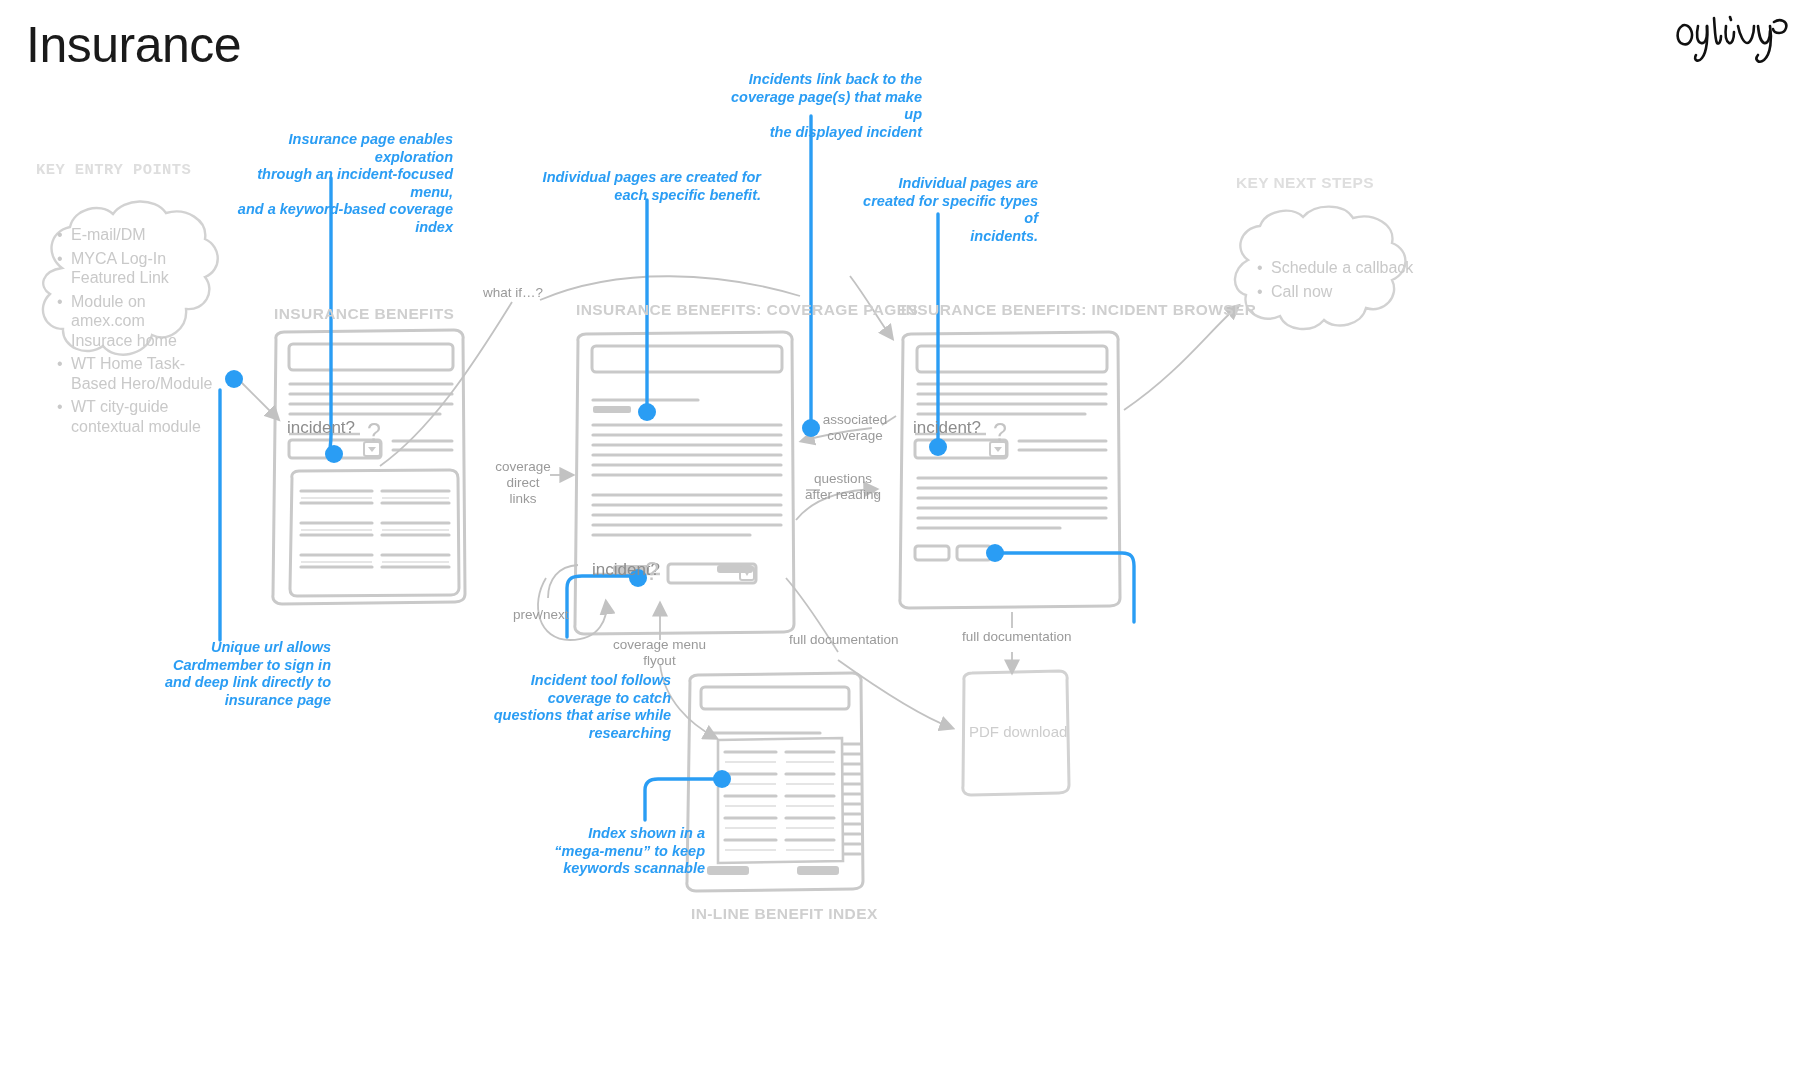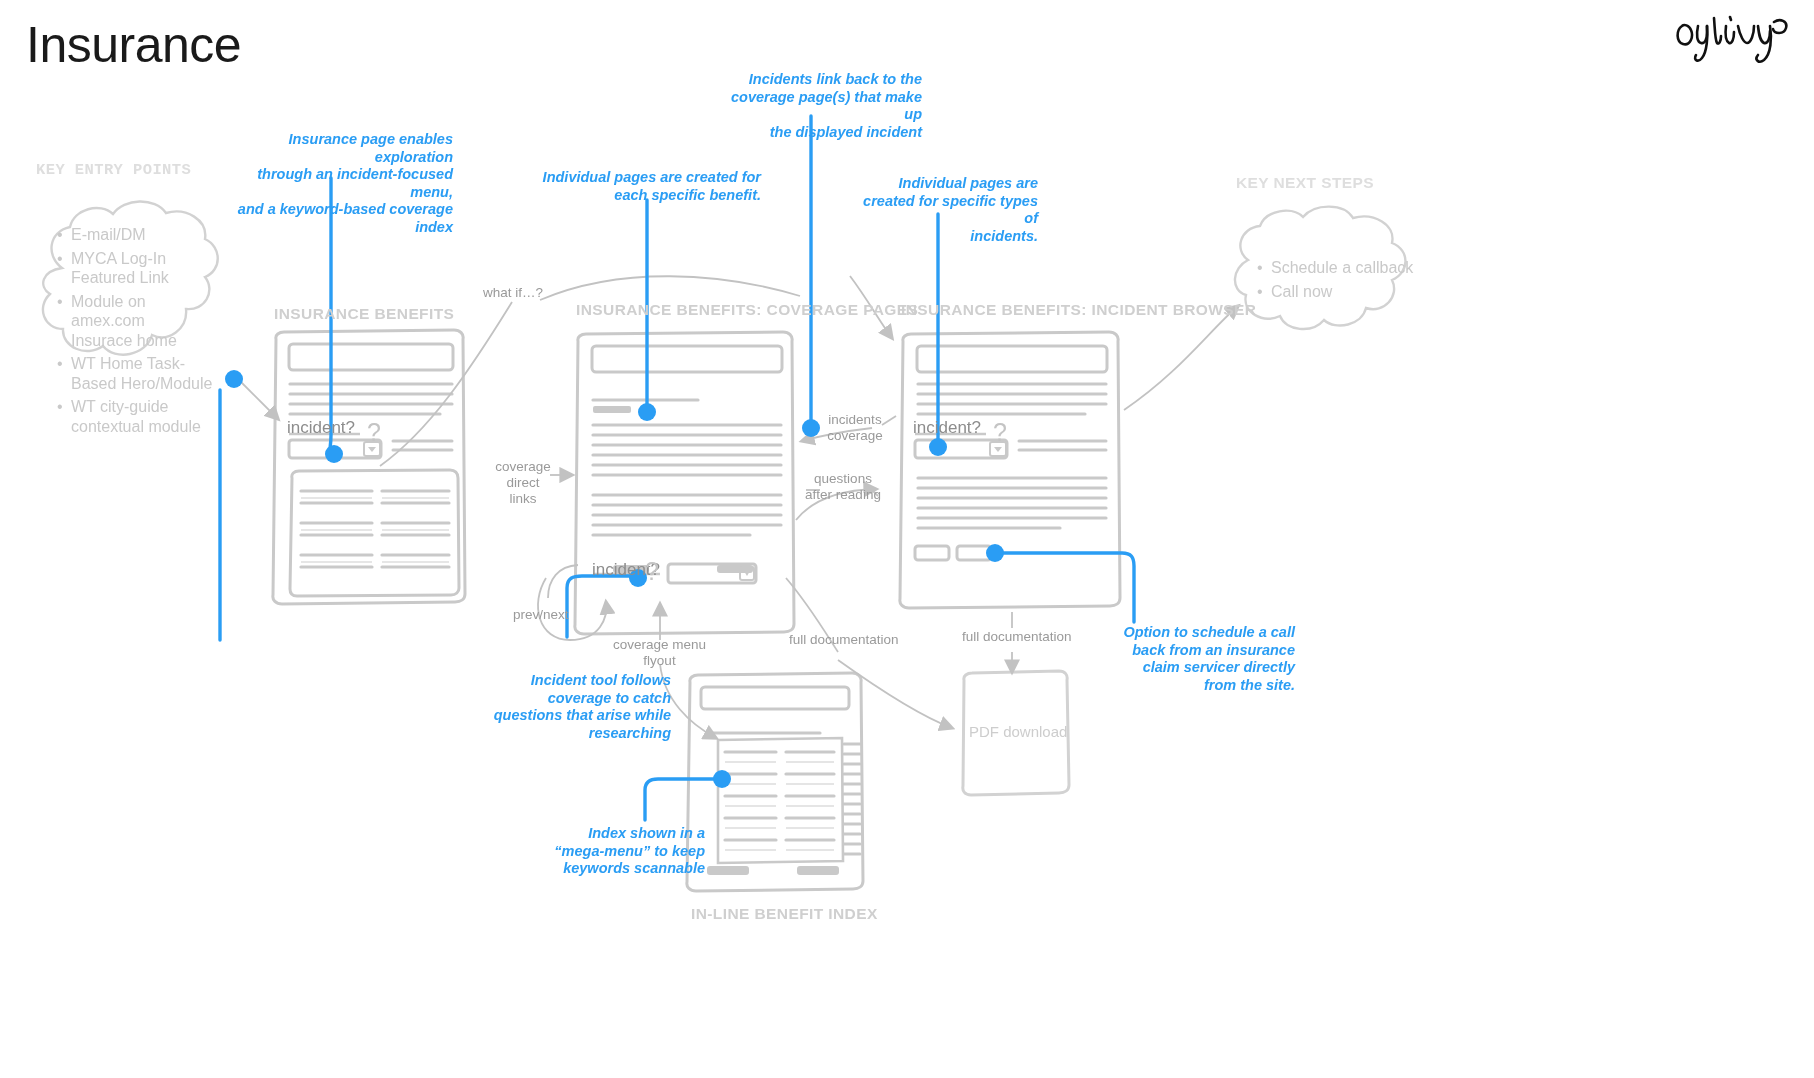--- a/index.html
+++ b/index.html
@@ -464,21 +464,21 @@
 
   <div class="wf-label" style="left:592px; top:560px;">incident?</div>
   <div class="wf-q" style="left:645px; top:557px;">?</div>
 
   <div class="pdf-text" style="left:969px; top:723px;">PDF download</div>
 
   <div class="flow-label" style="left:483px; top:285px;">what if…?</div>
   <div class="flow-label center" style="left:487px; top:459px; width:72px;">coverage
 direct
 links</div>
-  <div class="flow-label center" style="left:811px; top:412px; width:88px;">incidents
+  <div class="flow-label center" style="left:811px; top:412px; width:88px;">associated
 coverage</div>
   <div class="flow-label center" style="left:793px; top:471px; width:100px;">questions
 after reading</div>
   <div class="flow-label" style="left:513px; top:607px;">prev/next</div>
   <div class="flow-label center" style="left:607px; top:637px; width:105px;">coverage menu
 flyout</div>
   <div class="flow-label" style="left:789px; top:632px;">full documentation</div>
   <div class="flow-label" style="left:962px; top:629px;">full documentation</div>
 
   <div class="note" style="left:218px; top:131px; width:235px;">Insurance page enables exploration
@@ -489,28 +489,28 @@
 each specific benefit.</div>
 
   <div class="note" style="left:712px; top:71px; width:210px;">Incidents link back to the
 coverage page(s) that make up
 the displayed incident</div>
 
   <div class="note" style="left:858px; top:175px; width:180px;">Individual pages are
 created for specific types of
 incidents.</div>
 
+  <div class="note" style="left:141px; top:639px; width:190px;">Unique url allows
+Cardmember to sign in
+and deep link directly to
+insurance page</div>
 
   <div class="note" style="left:461px; top:672px; width:210px;">Incident tool follows
 coverage to catch
 questions that arise while
 researching</div>
 
   <div class="note" style="left:525px; top:825px; width:180px;">Index shown in a
 “mega-menu” to keep
 keywords scannable</div>
 
-  <div class="note" style="left:1110px; top:624px; width:185px;">Option to schedule a call
-back from an insurance
-claim servicer directly
-from the site.</div>
 
 </div>
 
 </body></html>

